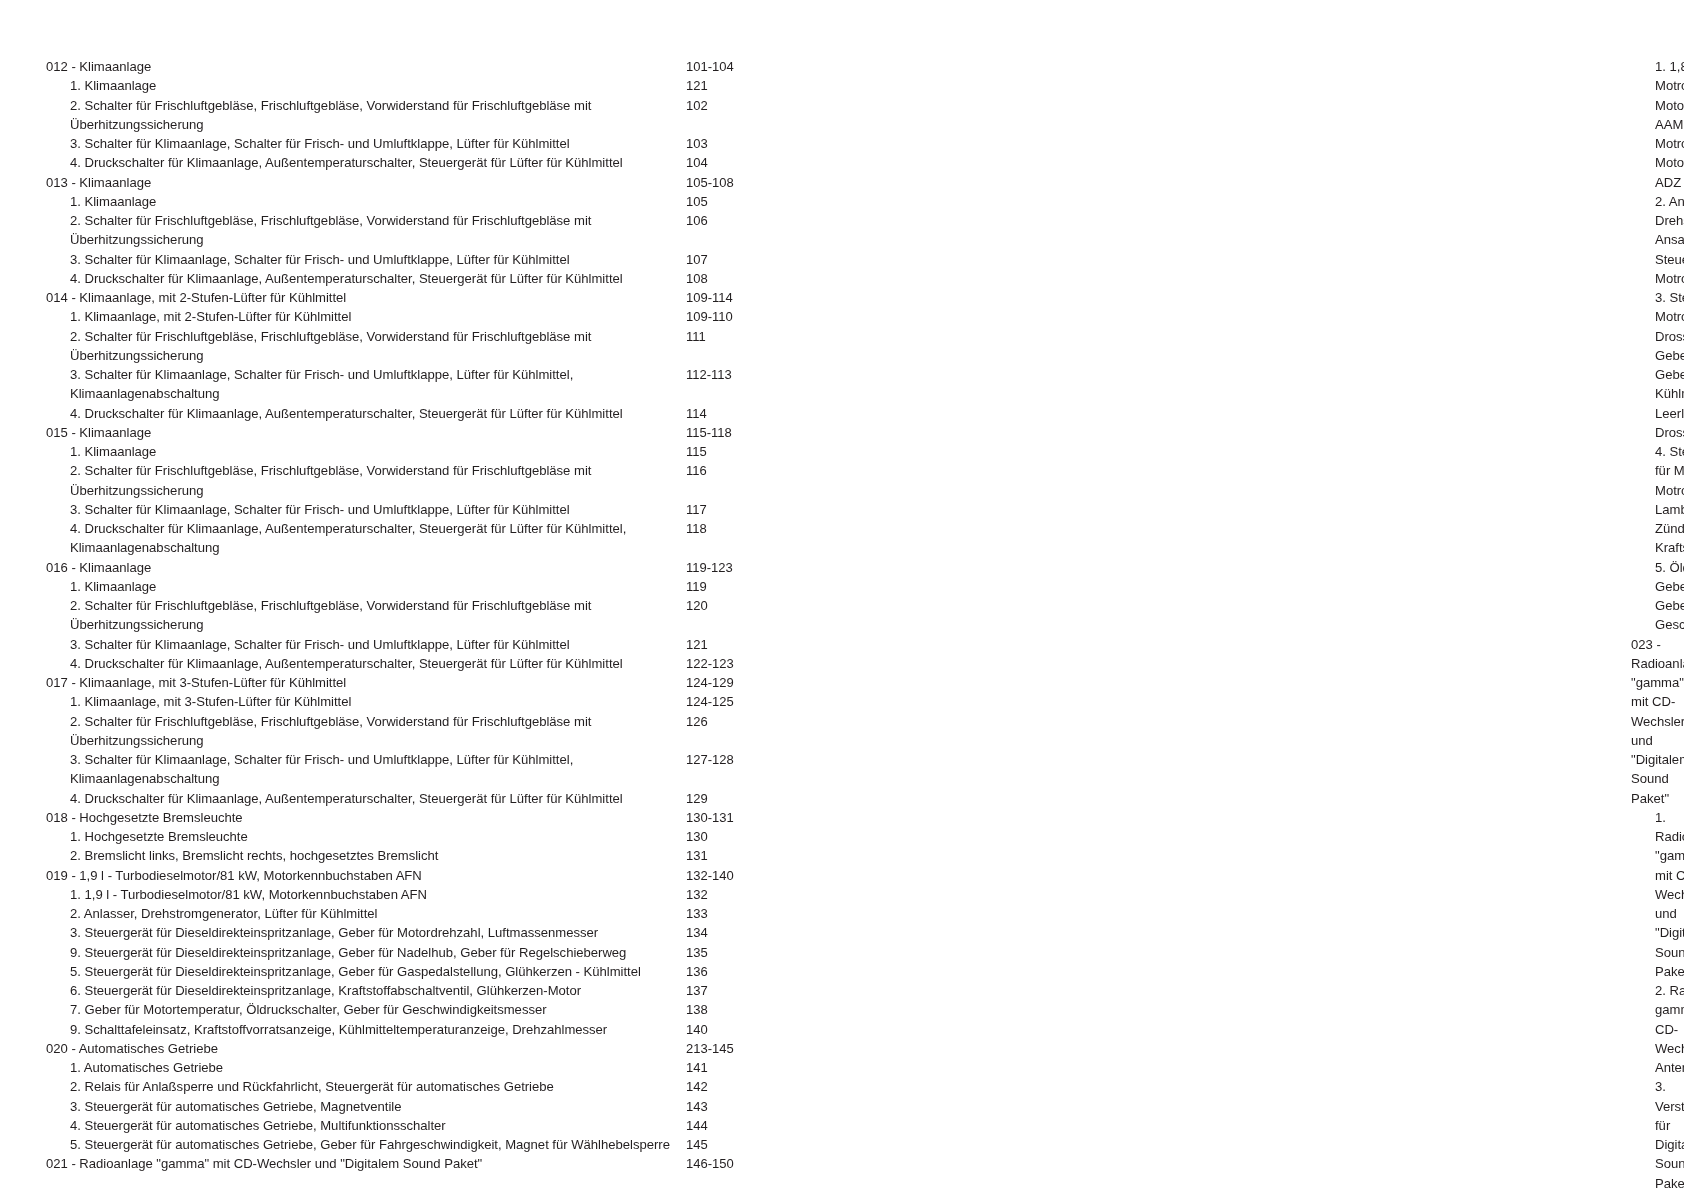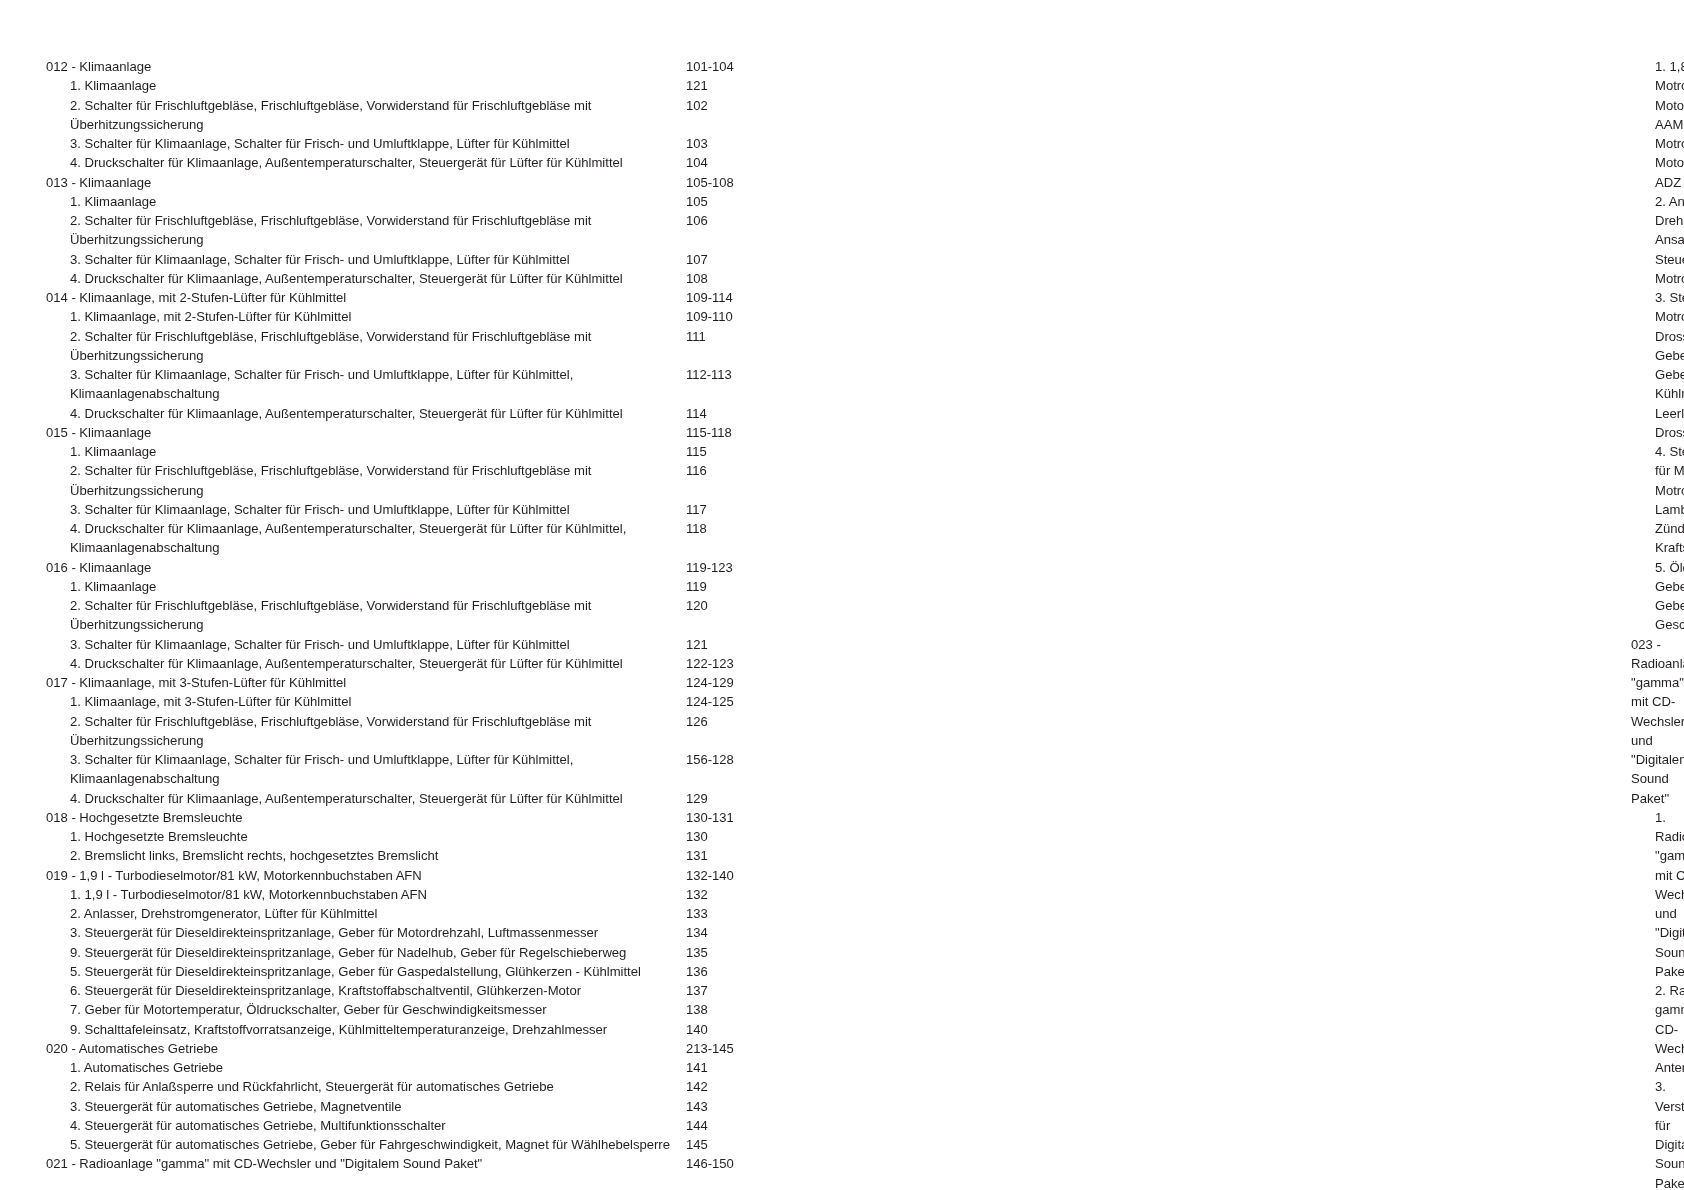--- a/index.html
+++ b/index.html
@@ -183,21 +183,21 @@
         <div class="entry lvl-1">
           <div class="entry-text">1. Klimaanlage, mit 3-Stufen-Lüfter für Kühlmittel</div>
           <div class="entry-pages">124-125</div>
         </div>
         <div class="entry lvl-1">
           <div class="entry-text">2. Schalter für Frischluftgebläse, Frischluftgebläse, Vorwiderstand für Frischluftgebläse mit Überhitzungssicherung</div>
           <div class="entry-pages">126</div>
         </div>
         <div class="entry lvl-1">
           <div class="entry-text">3. Schalter für Klimaanlage, Schalter für Frisch- und Umluftklappe, Lüfter für Kühlmittel, Klimaanlagenabschaltung</div>
-          <div class="entry-pages">156-128</div>
+          <div class="entry-pages">127-128</div>
         </div>
         <div class="entry lvl-1">
           <div class="entry-text">4. Druckschalter für Klimaanlage, Außentemperaturschalter, Steuergerät für Lüfter für Kühlmittel</div>
           <div class="entry-pages">129</div>
         </div>
         <div class="entry lvl-0">
           <div class="entry-text">018 - Hochgesetzte Bremsleuchte</div>
           <div class="entry-pages">130-131</div>
         </div>
         <div class="entry lvl-1">

